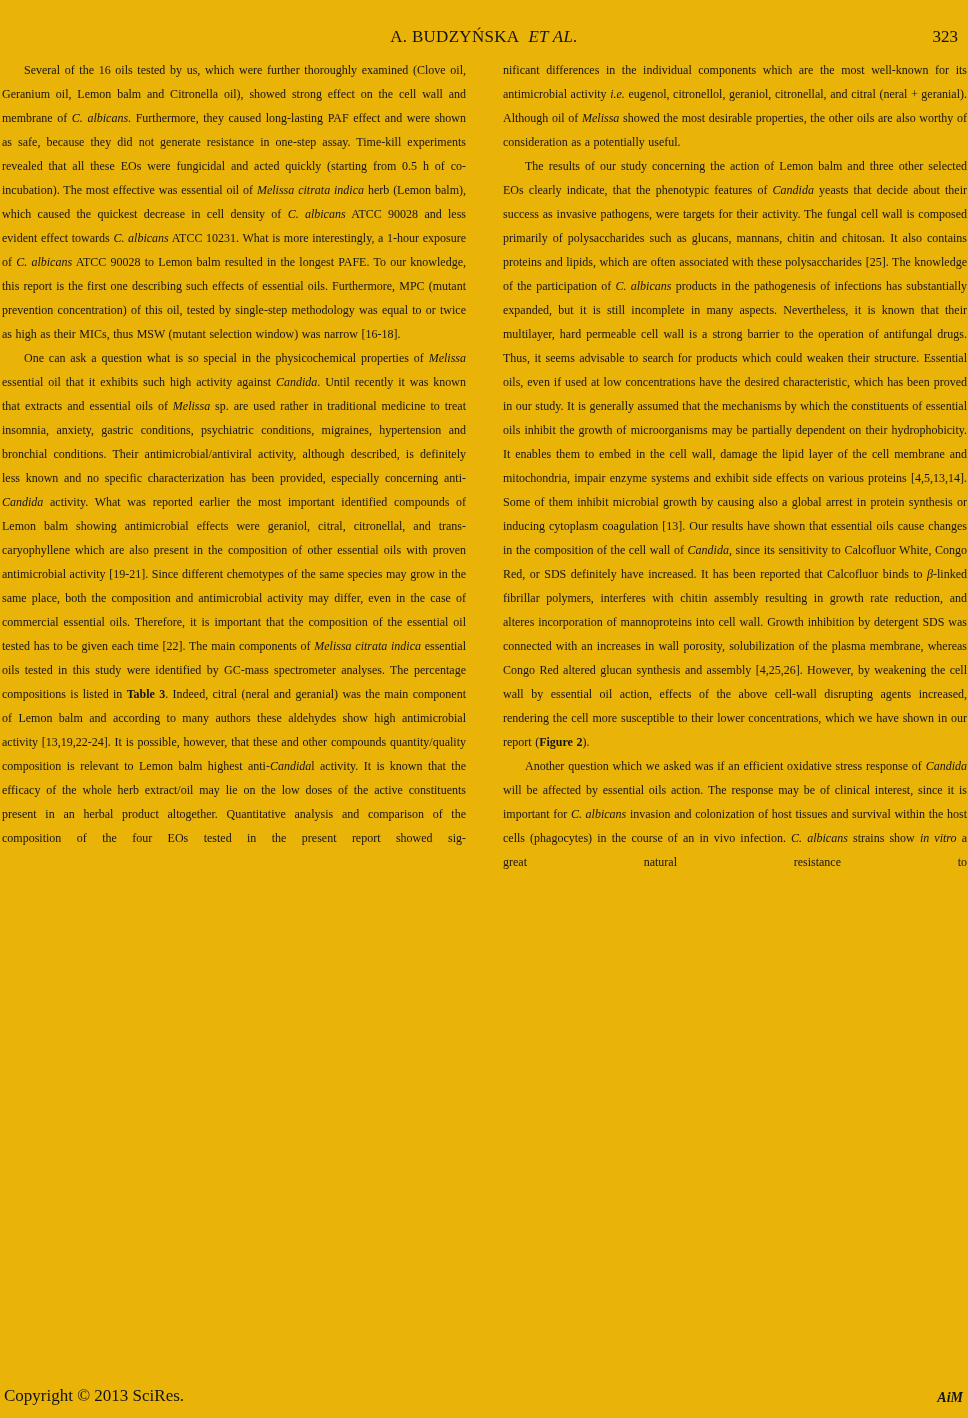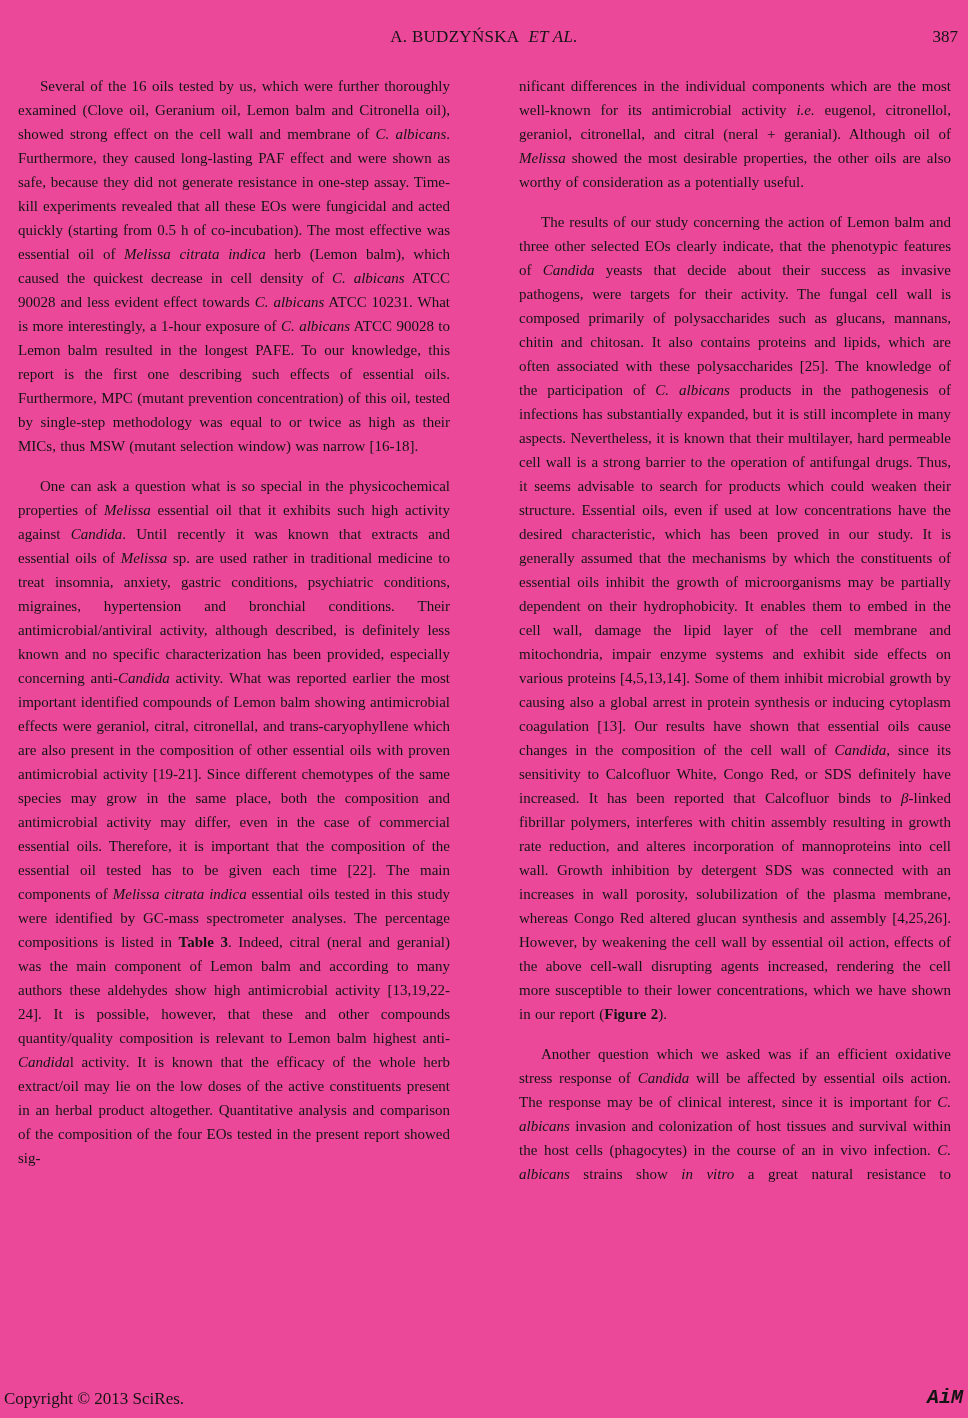--- a/index.html
+++ b/index.html
@@ -1,21 +1,21 @@
 <!DOCTYPE html>
 <html lang="en"><head>
 <meta charset="utf-8">
 <style>
   html, body { margin: 0; padding: 0; background: #e8e8e8; }
   .page {
     position: relative;
     width: 968px;
     height: 1418px;
     margin: 0 auto;
-    background: #ec4899;
+    background: #eab308;
     color: #141414;
     font-family: "Liberation Serif", "DejaVu Serif", serif;
     overflow: hidden;
   }
   
   .header {
     position: absolute;
     top: 27px;
     left: 4px;
     right: 4px;
@@ -38,53 +38,53 @@
   .columns {
     position: absolute;
     top: 58px;
     left: 2px;
     width: 965px;
     display: flex;
     gap: 37px;
   }
   .col { width: 464px; }
   .col p {
-    margin: 16px;
-    font-size: 15px;
+    margin: 0;
+    font-size: 12px;
     line-height: 24px;
     text-align: justify;
     word-spacing: 0.5px;
   }
   .col p.indent { text-indent: 22px; }
   .col p.flush { text-align-last: justify; }
   .it { font-style: italic; }
   .bd { font-weight: bold; }
   
   .footer {
     position: absolute;
     top: 1386px;
     left: 4px;
     right: 5px;
     display: flex;
     justify-content: space-between;
     align-items: flex-end;
     font-size: 17px;
   }
-  .journal { font-weight: bold; font-style: italic; font-size: 20px; font-family: Liberation Mono, monospace; }
+  .journal { font-weight: bold; font-style: italic; font-size: 14px; }
 </style>
 </head>
 <body>
 
 <div class="page">
 
   <div class="header">
     <div class="running-head">
       <span>A. BUDZYŃSKA</span><span class="etal">ET AL.</span>
     </div>
-    <div class="page-num">387</div>
+    <div class="page-num">323</div>
   </div>
 
   <div class="columns">
     <div class="col">
       <p class="indent"><span>Several of the 16 oils tested by us, which were further thoroughly examined (Clove oil, Geranium oil, Lemon balm and Citronella oil), showed strong effect on the cell wall and membrane of </span><span class="it">C. albicans</span><span>. Furthermore, they caused long-lasting PAF effect and were shown as safe, because they did not generate resistance in one-step assay. Time-kill experiments revealed that all these EOs were fungicidal and acted quickly (starting from 0.5 h of co-incubation). The most effective was essential oil of </span><span class="it">Melissa citrata indica</span><span> herb (Lemon balm), which caused the quickest decrease in cell density of </span><span class="it">C. albicans</span><span> ATCC 90028 and less evident effect towards </span><span class="it">C. albicans</span><span> ATCC 10231. What is more interestingly, a 1-hour exposure of </span><span class="it">C. albicans</span><span> ATCC 90028 to Lemon balm resulted in the longest PAFE. To our knowledge, this report is the first one describing such effects of essential oils. Furthermore, MPC (mutant prevention concentration) of this oil, tested by single-step methodology was equal to or twice as high as their MICs, thus MSW (mutant selection window) was narrow [16-18].</span></p>
       <p class="indent flush"><span>One can ask a question what is so special in the physicochemical properties of </span><span class="it">Melissa</span><span> essential oil that it exhibits such high activity against </span><span class="it">Candida</span><span>. Until recently it was known that extracts and essential oils of </span><span class="it">Melissa</span><span> sp. are used rather in traditional medicine to treat insomnia, anxiety, gastric conditions, psychiatric conditions, migraines, hypertension and bronchial conditions. Their antimicrobial/antiviral activity, although described, is definitely less known and no specific characterization has been provided, especially concerning anti-</span><span class="it">Candida</span><span> activity. What was reported earlier the most important identified compounds of Lemon balm showing antimicrobial effects were geraniol, citral, citronellal, and trans-caryophyllene which are also present in the composition of other essential oils with proven antimicrobial activity [19-21]. Since different chemotypes of the same species may grow in the same place, both the composition and antimicrobial activity may differ, even in the case of commercial essential oils. Therefore, it is important that the composition of the essential oil tested has to be given each time [22]. The main components of </span><span class="it">Melissa citrata indica</span><span> essential oils tested in this study were identified by GC-mass spectrometer analyses. The percentage compositions is listed in </span><span class="bd">Table 3</span><span>. Indeed, citral (neral and geranial) was the main component of Lemon balm and according to many authors these aldehydes show high antimicrobial activity [13,19,22-24]. It is possible, however, that these and other compounds quantity/quality composition is relevant to Lemon balm highest anti-</span><span class="it">Candida</span><span>l activity. It is known that the efficacy of the whole herb extract/oil may lie on the low doses of the active constituents present in an herbal product altogether. Quantitative analysis and comparison of the composition of the four EOs tested in the present report showed sig-</span></p>
     </div>
     <div class="col">
       <p><span>nificant differences in the individual components which are the most well-known for its antimicrobial activity </span><span class="it">i.e.</span><span> eugenol, citronellol, geraniol, citronellal, and citral (neral + geranial). Although oil of </span><span class="it">Melissa</span><span> showed the most desirable properties, the other oils are also worthy of consideration as a potentially useful.</span></p>
       <p class="indent"><span>The results of our study concerning the action of Lemon balm and three other selected EOs clearly indicate, that the phenotypic features of </span><span class="it">Candida</span><span> yeasts that decide about their success as invasive pathogens, were targets for their activity. The fungal cell wall is composed primarily of polysaccharides such as glucans, mannans, chitin and chitosan. It also contains proteins and lipids, which are often associated with these polysaccharides [25]. The knowledge of the participation of </span><span class="it">C. albicans</span><span> products in the pathogenesis of infections has substantially expanded, but it is still incomplete in many aspects. Nevertheless, it is known that their multilayer, hard permeable cell wall is a strong barrier to the operation of antifungal drugs. Thus, it seems advisable to search for products which could weaken their structure. Essential oils, even if used at low concentrations have the desired characteristic, which has been proved in our study. It is generally assumed that the mechanisms by which the constituents of essential oils inhibit the growth of microorganisms may be partially dependent on their hydrophobicity. It enables them to embed in the cell wall, damage the lipid layer of the cell membrane and mitochondria, impair enzyme systems and exhibit side effects on various proteins [4,5,13,14]. Some of them inhibit microbial growth by causing also a global arrest in protein synthesis or inducing cytoplasm coagulation [13]. Our results have shown that essential oils cause changes in the composition of the cell wall of </span><span class="it">Candida</span><span>, since its sensitivity to Calcofluor White, Congo Red, or SDS definitely have increased. It has been reported that Calcofluor binds to </span><span class="it">β</span><span>-linked fibrillar polymers, interferes with chitin assembly resulting in growth rate reduction, and alteres incorporation of mannoproteins into cell wall. Growth inhibition by detergent SDS was connected with an increases in wall porosity, solubilization of the plasma membrane, whereas Congo Red altered glucan synthesis and assembly [4,25,26]. However, by weakening the cell wall by essential oil action, effects of the above cell-wall disrupting agents increased, rendering the cell more susceptible to their lower concentrations, which we have shown in our report (</span><span class="bd">Figure 2</span><span>).</span></p>

